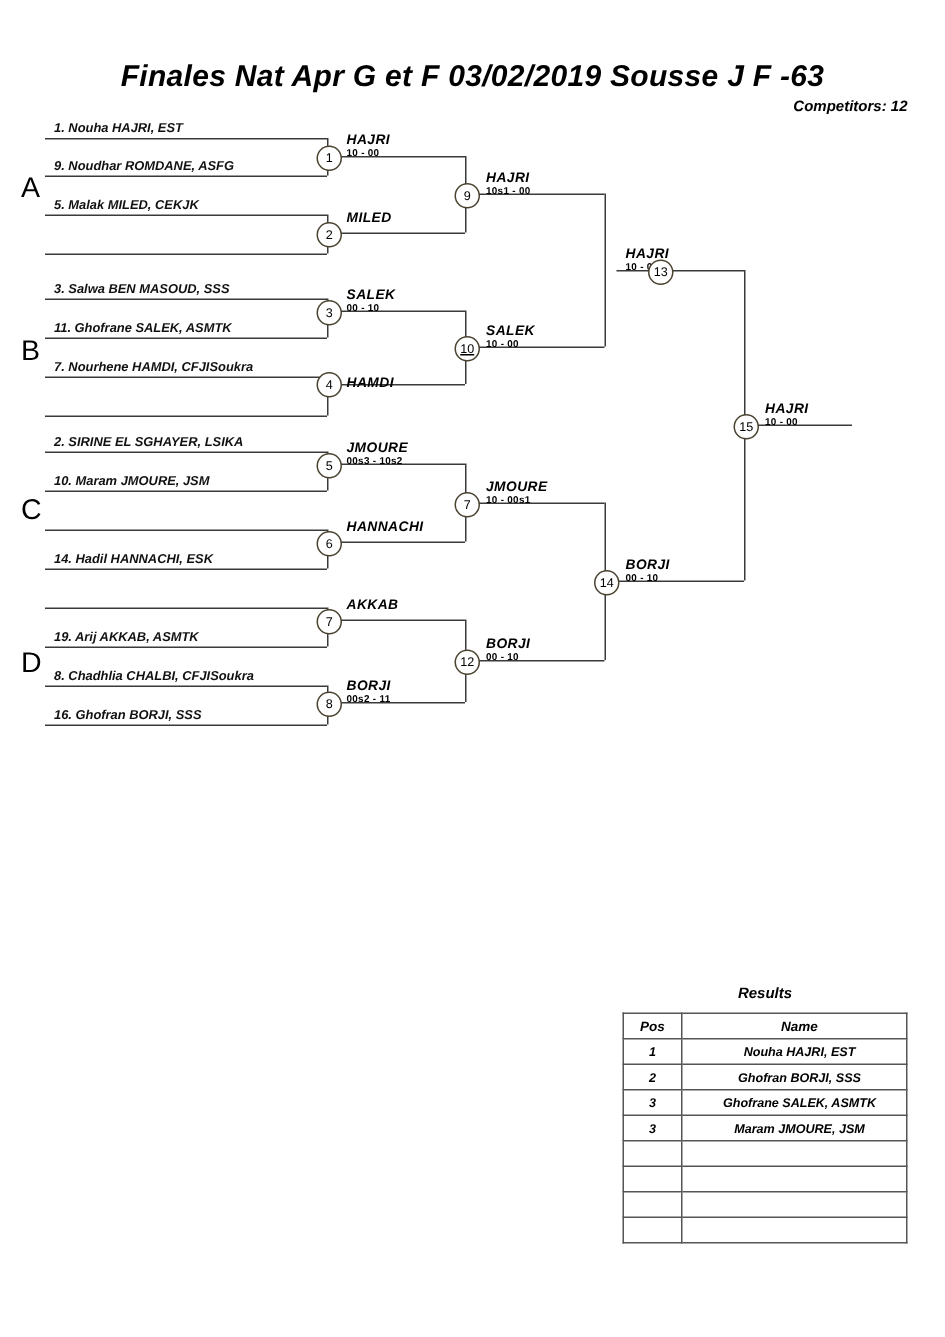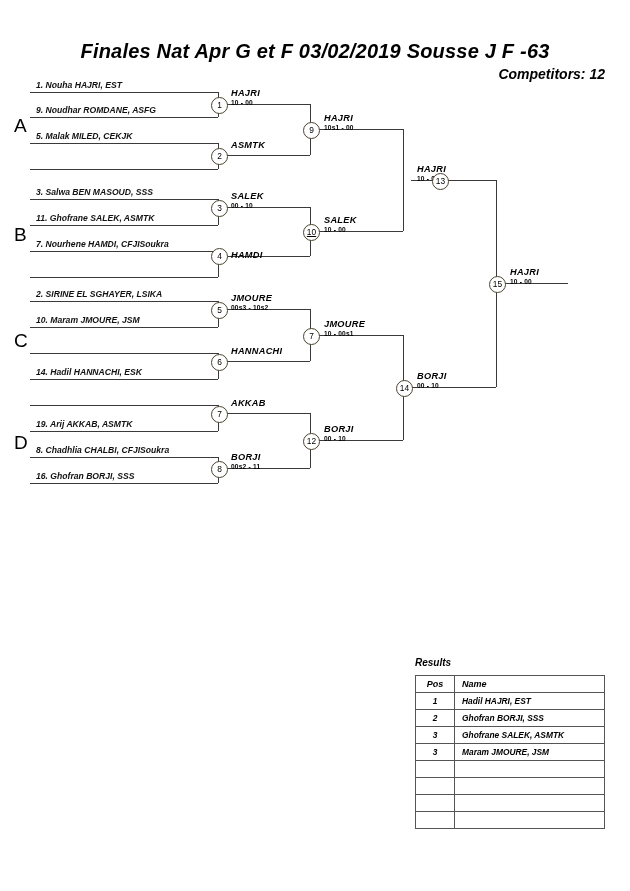--- a/index.html
+++ b/index.html
@@ -4,21 +4,21 @@
 <style>
   html,body{margin:0;padding:0;background:#fff;}
   body{width:630px;height:891px;position:relative;font-family:"Liberation Sans",sans-serif;color:#000;overflow:hidden;}
 
   #title{
     position:absolute;left:0;top:40px;width:630px;text-align:center;
     font-size:20px;font-weight:bold;font-style:italic;letter-spacing:0.2px;
   }
   #competitors{
     position:absolute;right:25px;top:66px;
-    font-size:14px;font-style:italic;font-weight:bold;
+    font-size:10px;font-style:italic;font-weight:bold;
   }
 
   .grp{
     position:absolute;font-size:19px;font-family:"Liberation Sans",sans-serif;
     font-weight:normal;
   }
 
   
   .slot{position:absolute;height:0;}
   .slot .ln{position:absolute;left:0;top:0;height:0;border-top:1.4px solid #3a3a3a;width:100%;}
@@ -40,29 +40,29 @@
     z-index:5;
   }
 
   
   .win{position:absolute;white-space:nowrap;}
   .win .w{font-size:9.2px;font-style:italic;font-weight:bold;letter-spacing:.3px;}
   .win .s{font-size:6.6px;font-weight:bold;letter-spacing:.2px;margin-top:1px;}
   .win.bold .w{font-weight:bold;}
 
   
-  #res-title{position:absolute;left:415px;top:657px;width:190px;
+  #res-title{position:absolute;left:415px;top:657px;width:190px;text-align:center;
     font-size:10px;font-weight:bold;font-style:italic;}
   #res-table{position:absolute;left:415px;top:675px;width:190px;border-collapse:collapse;
     border:1.6px solid #000;}
   #res-table td,#res-table th{border:1px solid #555;height:16px;font-size:8.4px;
     font-style:italic;font-weight:bold;padding:0;}
   #res-table th{font-size:9px;}
   #res-table .pos{width:38px;text-align:center;}
-  #res-table .nmc{padding-left:7px;text-align:left;}
+  #res-table .nmc{padding-left:7px;text-align:center;}
   #res-table thead th.pos{text-align:center;}
 </style>
 </head>
 <body>
 
 <div id="title">Finales Nat Apr G et F  03/02/2019  Sousse   J F -63</div>
 <div id="competitors">Competitors: 12</div>
 
 <div class="grp" style="left:14px;top:115px;">A</div>
 <div class="grp" style="left:14px;top:224px;">B</div>
@@ -162,21 +162,21 @@
 <div class="hbar" style="left:226px;top:309px;width:84px;"></div>
 <div class="hbar" style="left:226px;top:361px;width:84px;"></div>
 <div class="hbar" style="left:226px;top:413px;width:84px;"></div>
 <div class="hbar" style="left:226px;top:468px;width:84px;"></div>
 
 <div class="win" style="left:231px;top:88px;">
   <div class="w">HAJRI</div>
   <div class="s">10 - 00</div>
 </div>
 <div class="win" style="left:231px;top:140px;">
-  <div class="w">ASMTK</div>
+  <div class="w">MILED</div>
   <div class="s"></div>
 </div>
 <div class="win" style="left:231px;top:191px;">
   <div class="w">SALEK</div>
   <div class="s">00 - 10</div>
 </div>
 <div class="win" style="left:231px;top:250px;">
   <div class="w">HAMDI</div>
   <div class="s"></div>
 </div>
@@ -259,21 +259,21 @@
 <table id="res-table">
   <thead>
     <tr>
       <th class="pos">Pos</th>
       <th class="nmc">Name</th>
     </tr>
   </thead>
   <tbody id="res-body">
       <tr>
         <td class="pos">1</td>
-        <td class="nmc">Hadil HAJRI, EST</td>
+        <td class="nmc">Nouha HAJRI, EST</td>
       </tr>
       <tr>
         <td class="pos">2</td>
         <td class="nmc">Ghofran BORJI, SSS</td>
       </tr>
       <tr>
         <td class="pos">3</td>
         <td class="nmc">Ghofrane SALEK, ASMTK</td>
       </tr>
       <tr>

